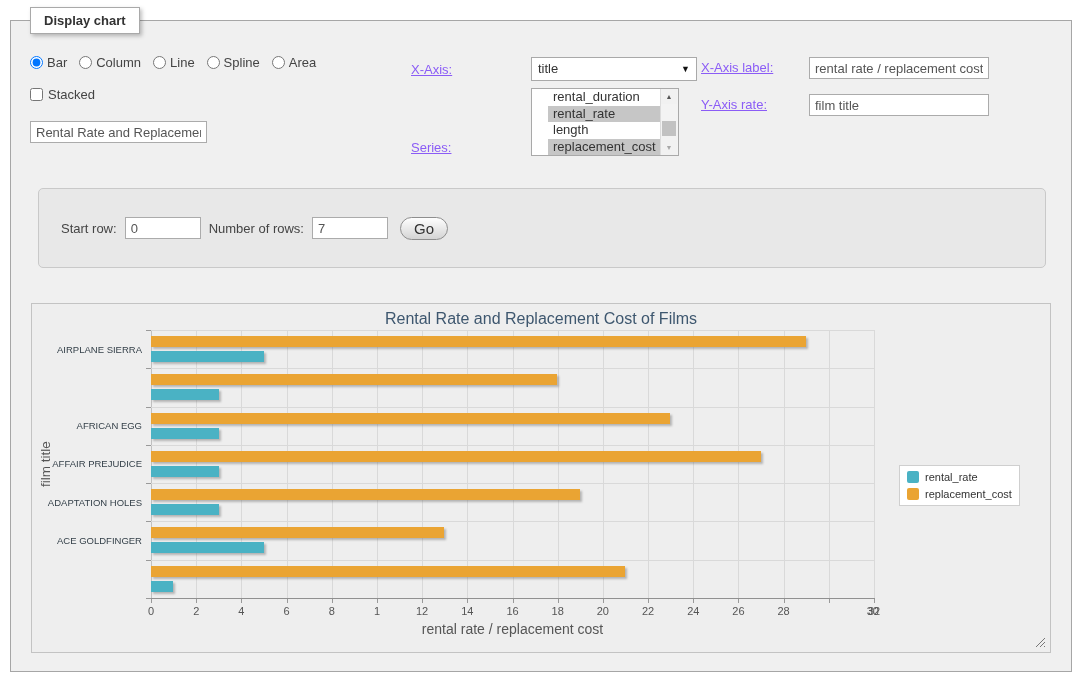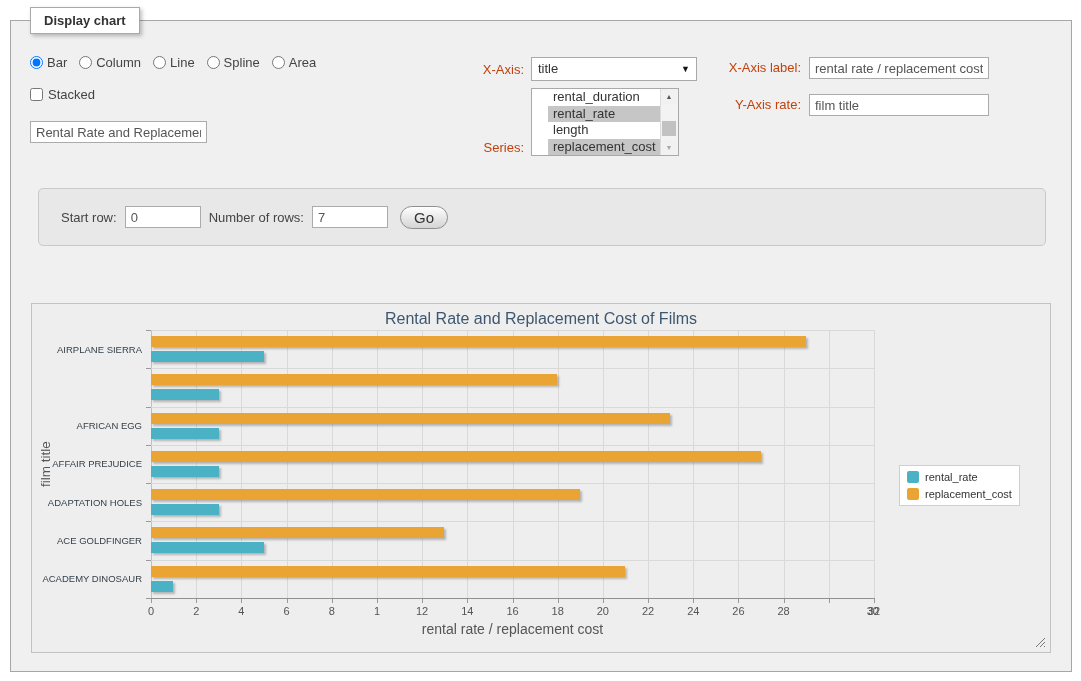--- a/index.html
+++ b/index.html
@@ -22,21 +22,21 @@
   .chart-type-group{position:absolute;left:19px;top:34px;display:flex;align-items:center;gap:4px;}
   .chart-type-group label{display:flex;align-items:center;gap:4px;margin-right:8px;cursor:default;}
   .chart-type-group input{margin:0;}
   .stacked-row{position:absolute;left:19px;top:66px;display:flex;align-items:center;gap:5px;}
   .stacked-row input{margin:0;}
   input[type=text]{
     border:1px solid #ababab;background:#fff;height:20px;font-size:13px;color:#555;
     font-family:"Liberation Sans",sans-serif;padding:0 5px;box-sizing:content-box;
   }
   .title-input{position:absolute;left:19px;top:100px;width:165px;}
-  .flabel{position:absolute;text-align:right;color:#c2410c;}
+  .flabel{position:absolute;text-align:left;color:#8b5cf6;text-decoration:underline;}
   .lbl-xaxis{left:400px;top:41px;width:113px;}
   .lbl-series{left:400px;top:119px;width:113px;}
   .lbl-xaxislabel{left:690px;top:39px;width:100px;}
   .lbl-yaxislabel{left:690px;top:76px;width:100px;}
   .select-box{
     position:absolute;left:520px;top:36px;width:140px;height:22px;background:#fff;
     border:1px solid #a9a9a9;padding:0 18px 0 6px;line-height:22px;color:#333;cursor:default;
   }
   .select-box .arrow{position:absolute;right:6px;top:0;line-height:22px;font-size:9px;color:#111;}
   .listbox{
@@ -49,21 +49,21 @@
   .vscroll{position:absolute;right:0;top:0;width:17px;bottom:0;background:#f3f3f3;border-left:1px solid #dcdcdc;}
   .vscroll .btn{position:absolute;left:0;width:16px;height:15px;background:#f1f1f1;color:#555;
     font-size:7px;text-align:center;line-height:15px;}
   .vscroll .btn.up{top:0;}
   .vscroll .btn.down{bottom:0;color:#a8a8a8;}
   .vscroll .thumb{position:absolute;left:1px;width:14px;top:32px;height:15px;background:#c2c2c2;}
   .xlabel-input{position:absolute;left:798px;top:36px;width:168px;}
   .ylabel-input{position:absolute;left:798px;top:73px;width:168px;}
   
   .rows-panel{
-    position:absolute;left:27px;top:167px;width:1008px;height:58px;
+    position:absolute;left:27px;top:167px;width:1008px;height:80px;
     background:#e8e8e8;border:1px solid #c9c9c9;border-radius:5px;
     display:flex;align-items:center;padding-left:22px;box-sizing:border-box;
   }
   .rows-panel .gap1{width:8px;}
   .rows-panel .gap2{width:12px;}
   .rows-panel input{width:64px;margin-left:8px;}
   .go-button{
     border:1px solid #8e8e8e;border-radius:12px;background:linear-gradient(#fefefe,#d4d4d4);
     padding:2px 13px;font-size:15px;color:#333;font-family:"Liberation Sans",sans-serif;cursor:default;
   }
@@ -182,21 +182,20 @@
 
   <div class="chart-box">
     <div class="chart-title">Rental Rate and Replacement Cost of Films</div>
     <div class="yaxis-title">film title</div>
     <div class="ylabels">
         <div class="cat-label" style="top: 0px; height: 38.2857px;">AIRPLANE SIERRA</div>
         <div class="cat-label" style="top: 114.857px; height: 38.2857px;">AFFAIR PREJUDICE</div>
         <div class="cat-label" style="top: 76.5714px; height: 38.2857px;">AFRICAN EGG</div>
         <div class="cat-label" style="top: 153.143px; height: 38.2857px;">ADAPTATION HOLES</div>
         <div class="cat-label" style="top: 191.429px; height: 38.2857px;">ACE GOLDFINGER</div>
-        <div class="cat-label" style="top: 229.714px; height: 38.2857px;">ACADEMY DINOSAUR</div>
       </div>
     <div class="plot">
         <div class="gridline-v axis0" style="left: 0%;"></div>
         <div class="gridline-v" style="left: 6.25%;"></div>
         <div class="gridline-v" style="left: 12.5%;"></div>
         <div class="gridline-v" style="left: 18.75%;"></div>
         <div class="gridline-v" style="left: 25%;"></div>
         <div class="gridline-v" style="left: 31.25%;"></div>
         <div class="gridline-v" style="left: 37.5%;"></div>
         <div class="gridline-v" style="left: 43.75%;"></div>

